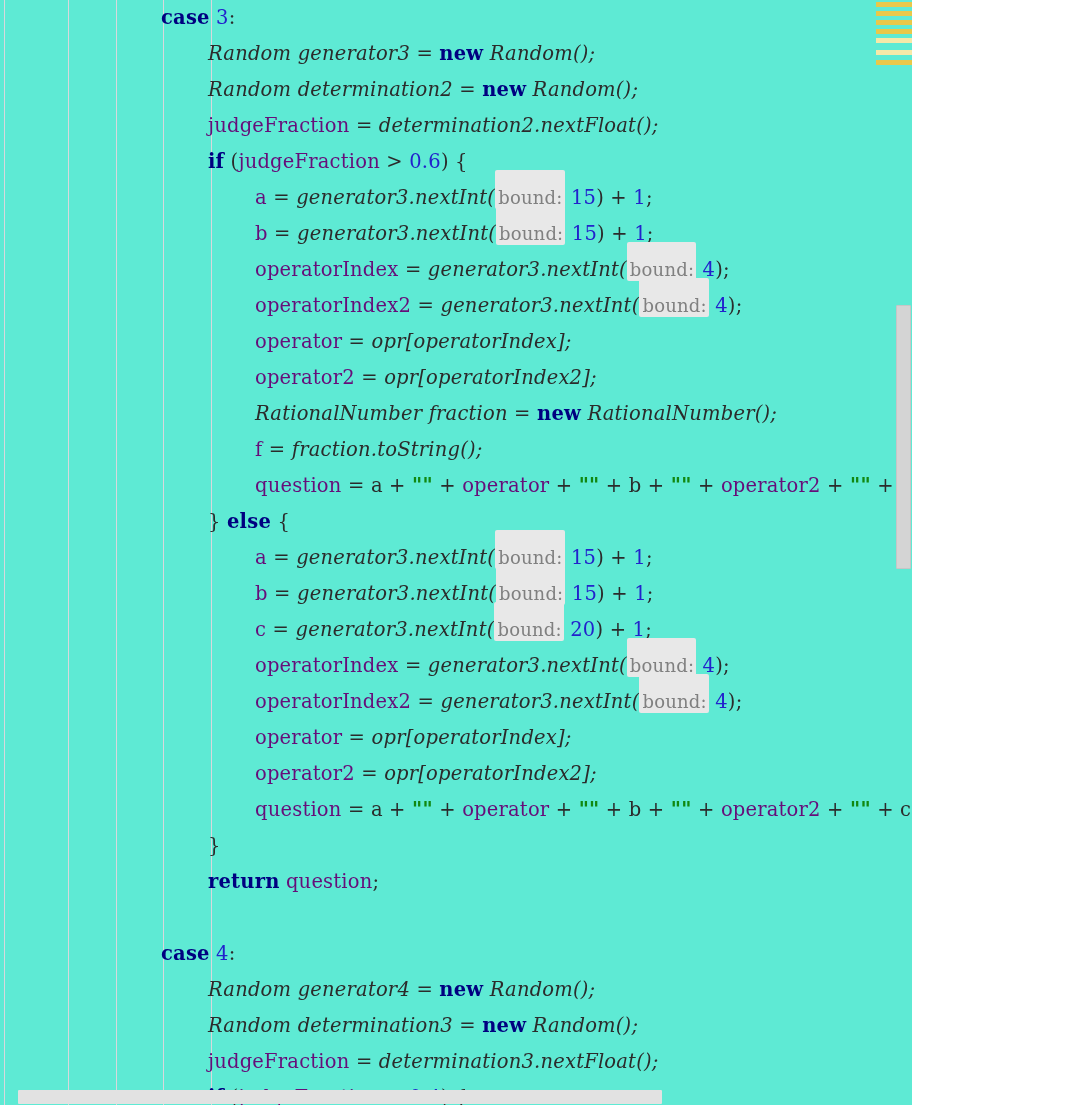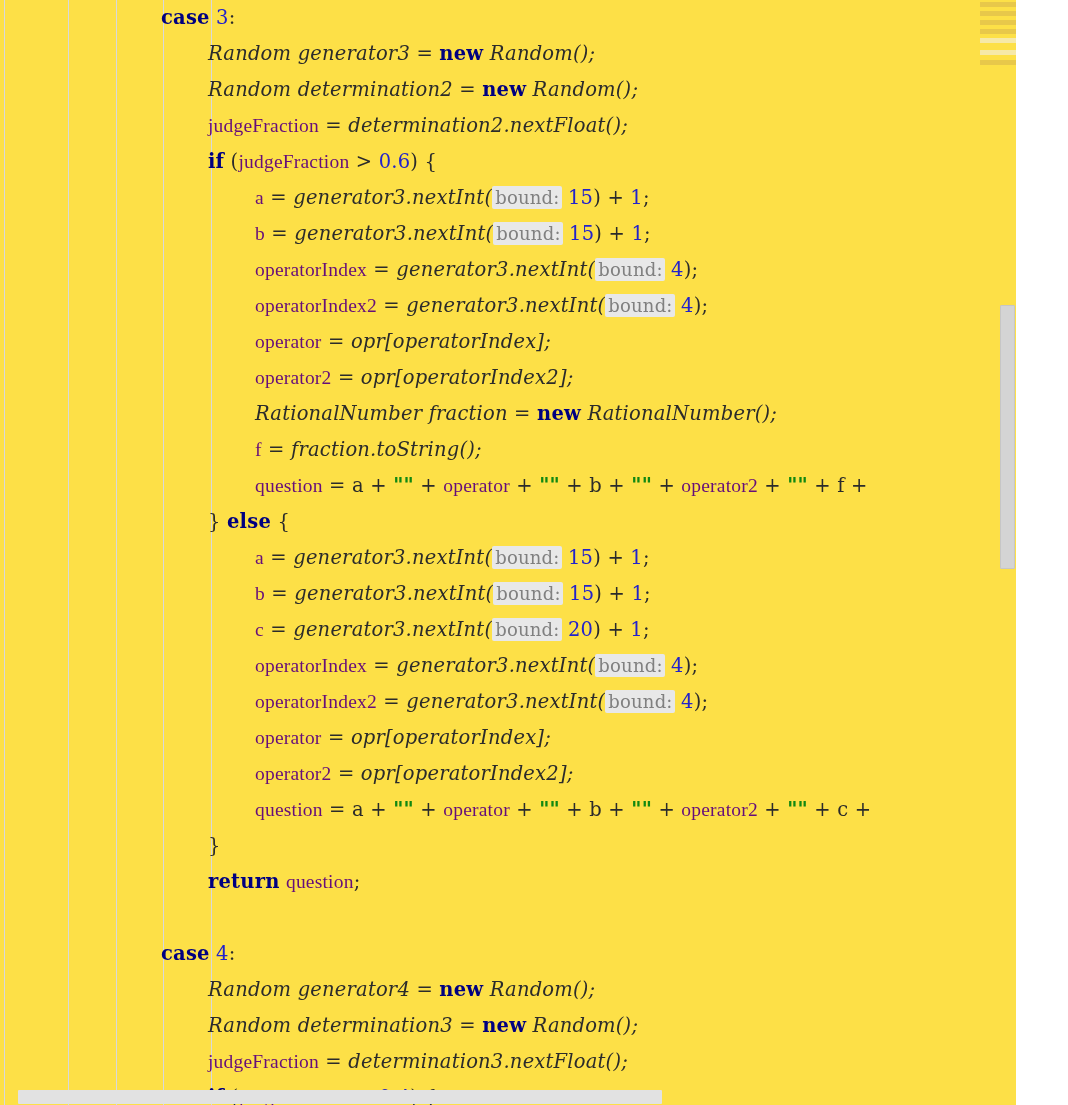--- a/index.html
+++ b/index.html
@@ -10,23 +10,23 @@
   body {
     width: 1068px;
     height: 1105px;
     overflow: hidden;
     font-family: "DejaVu Serif", serif;
   }
 
   
   #editor {
     position: relative;
-    width: 1016px;
+    width: 912px;
     height: 1105px;
-    background: #fde047;
+    background: #5eead4;
     overflow: hidden;
   }
 
   
   .indent-guide {
     position: absolute;
     top: 0;
     bottom: 0;
     width: 1px;
     background: #d8d8dc;
@@ -56,29 +56,29 @@
   .line-inner {
     position: absolute;
     left: 0;
     top: 0;
     white-space: pre;
   }
 
   
   .kw      { color: #000080; font-weight: bold; }   
   .num     { color: #2222cc; }                       
-  .field   { color: #660e7a; font-family: Liberation Serif, serif; }                       
+  .field   { color: #660e7a; }                       
   .plain   { color: #2b2b2b; font-style: italic; }                       
   .punct   { color: #2b2b2b; }
   .str     { color: #118811; font-weight: bold; }    
   .hint    {
     color: #808080;
     background: #e8e8e8;
     border-radius: 2px;
-    padding: 1px 2px 1px 3px;
+    padding: 17px 2px 1px 3px;
     font-size: 18px;
   }
 
   
   #vscroll-track {
     position: absolute;
     right: 0;
     top: 0;
     width: 14px;
     height: 1105px;

